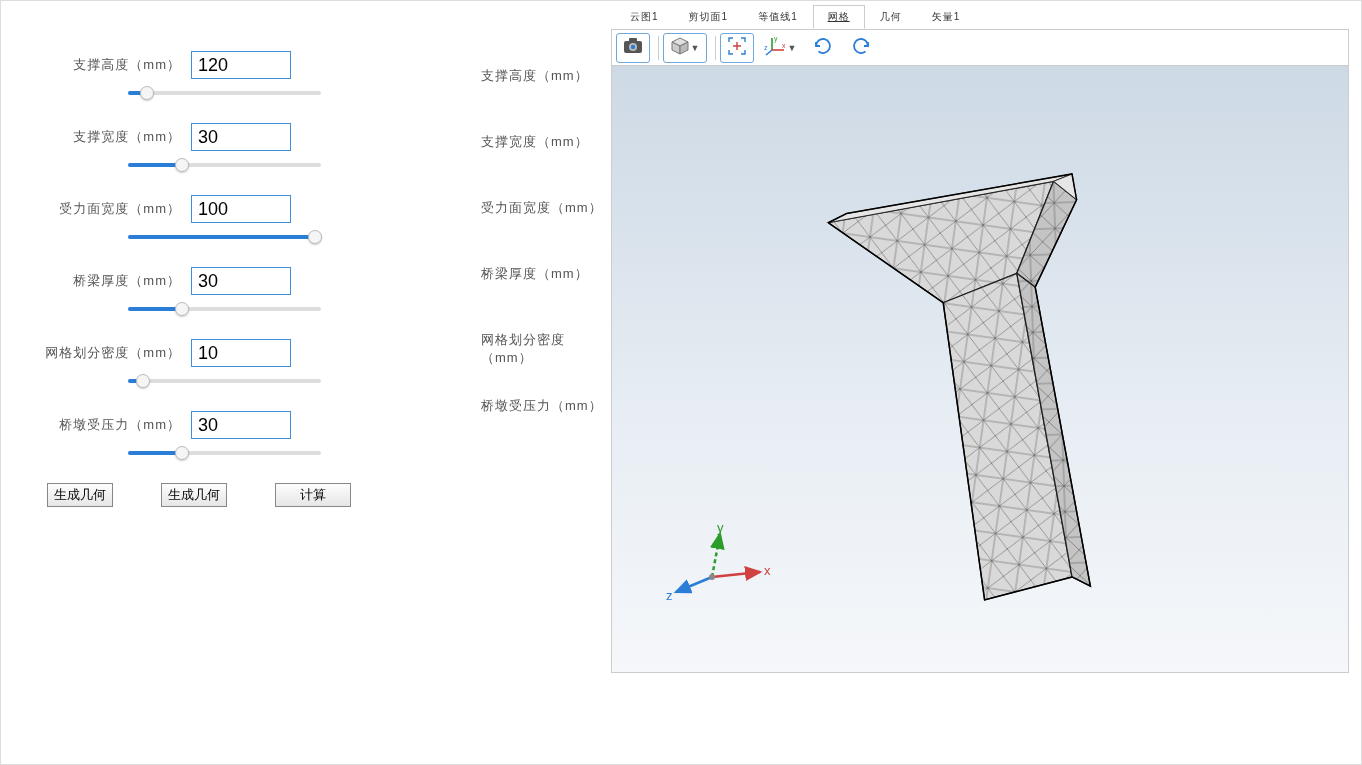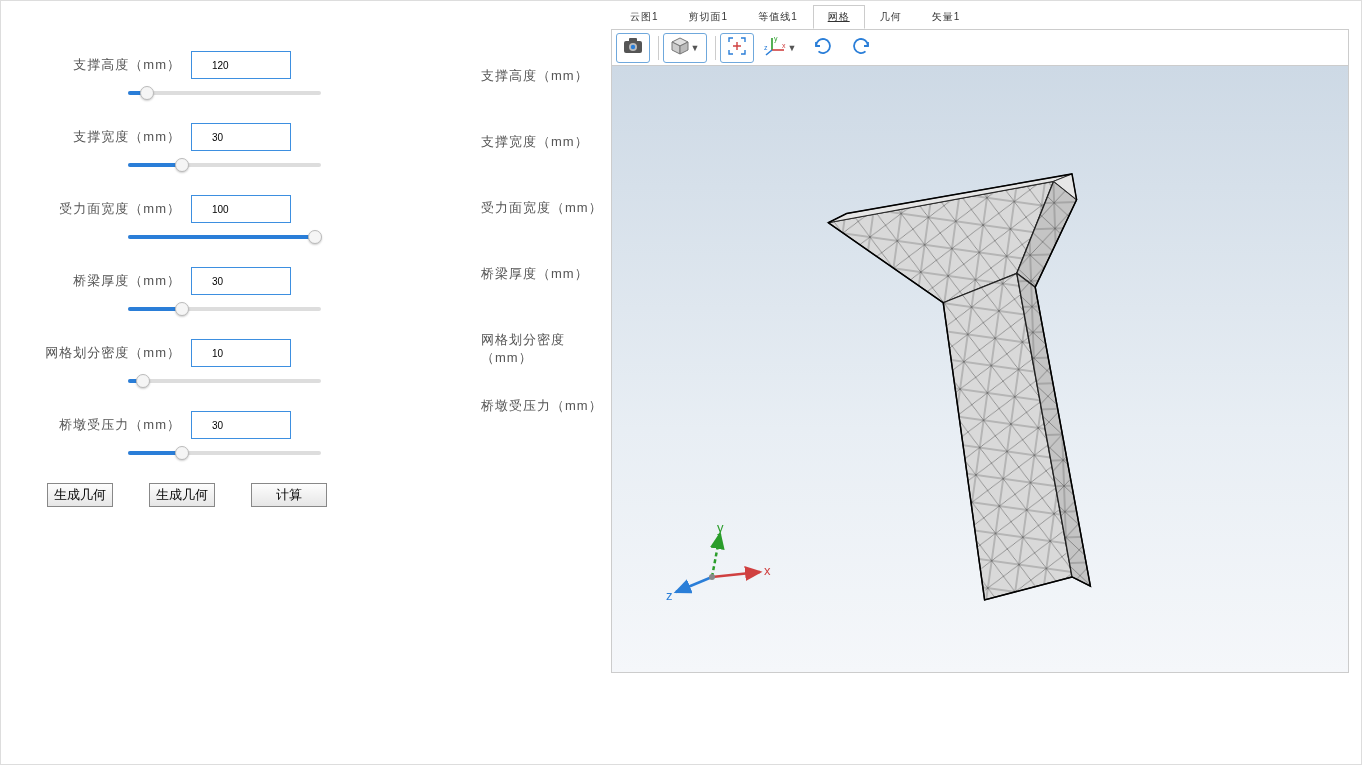--- a/index.html
+++ b/index.html
@@ -1,26 +1,26 @@
 <!DOCTYPE html>
 <html><head>
 <meta charset="utf-8">
 <style>
   * { box-sizing: border-box; }
   html, body { margin:0; padding:0; font-family: "Microsoft YaHei", Arial, sans-serif; font-size:13px; color:#333; background:#fff; }
   .app { width:1362px; height:765px; border:1px solid #ddd; position:relative; display:flex; }
   .left-panel { width:480px; padding:50px 20px 0 20px; }
   .param-row { display:flex; align-items:center; margin-bottom:6px; }
   .param-label { width:170px; text-align:right; padding-right:10px; color:#555; letter-spacing:1px;}
-  .param-input { width:100px; height:28px; border:1px solid #3d8fe0; padding:2px 20px; font-size:10px; }
+  .param-input { width:100px; height:28px; border:1px solid #3d8fe0; padding:2px 6px; font-size:18px; }
   .slider-wrap { margin:0 0 22px 107px; width:193px; position:relative; height:16px; }
   .slider-track { position:absolute; top:6px; left:0; right:0; height:4px; background:#ddd; border-radius:2px;}
   .slider-fill { position:absolute; top:6px; left:0; height:4px; background:#2a7ed8; border-radius:2px;}
   .slider-thumb { position:absolute; top:1px; width:14px; height:14px; background:#f5f5f5; border:1px solid #bbb; border-radius:50%; box-shadow:0 1px 2px rgba(0,0,0,.2);}
-  .button-row { display:flex; gap:36px; margin-top:20px; padding-left:26px;}
+  .button-row { display:flex; gap:48px; margin-top:20px; padding-left:26px;}
   .btn { padding:2px 6px; border:1px solid #888; background:linear-gradient(#fdfdfd,#e6e6e6); font-size:13px; cursor:pointer; font-family:inherit;}
   .btn.wide { padding:2px 24px; }
   .right-labels { width:130px; padding-top:58px;}
   .right-label { height:66px; color:#555; letter-spacing:1px; display:flex; align-items:flex-start; padding-top:8px;}
   .viz-area { flex:1; padding:0 12px 0 0; }
   .tabs { display:flex; height:28px; align-items:flex-end; padding-left:4px;}
   .tab { padding:4px 14px; font-size:10px; color:#333; border:1px solid transparent; cursor:pointer; letter-spacing:1px;}
   .tab.active { border:1px solid #ccc; border-bottom:1px solid #fff; background:#fff; position:relative; z-index:2;text-decoration:underline;}
   .toolbar { height:36px; border:1px solid #ccc; border-bottom:none; display:flex; align-items:center; padding:2px 4px; gap:0; }
   .tool-btn { width:34px; height:30px; border:1px solid #6fa8dc; border-radius:3px; margin-right:4px; display:flex; align-items:center; justify-content:center; cursor:pointer; background:#fff;}

